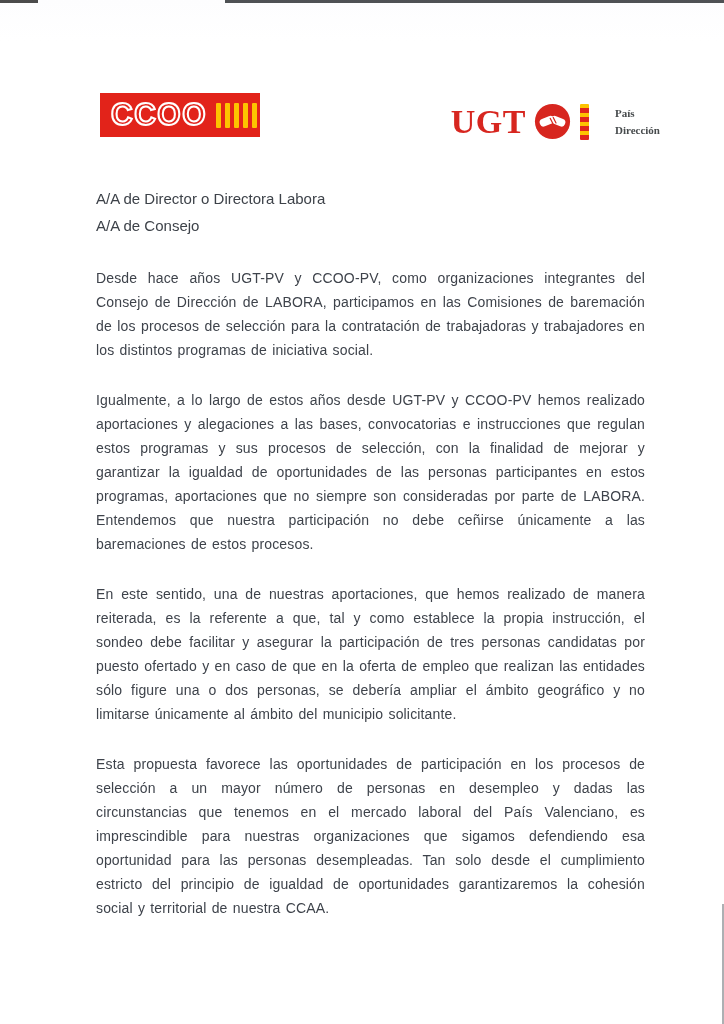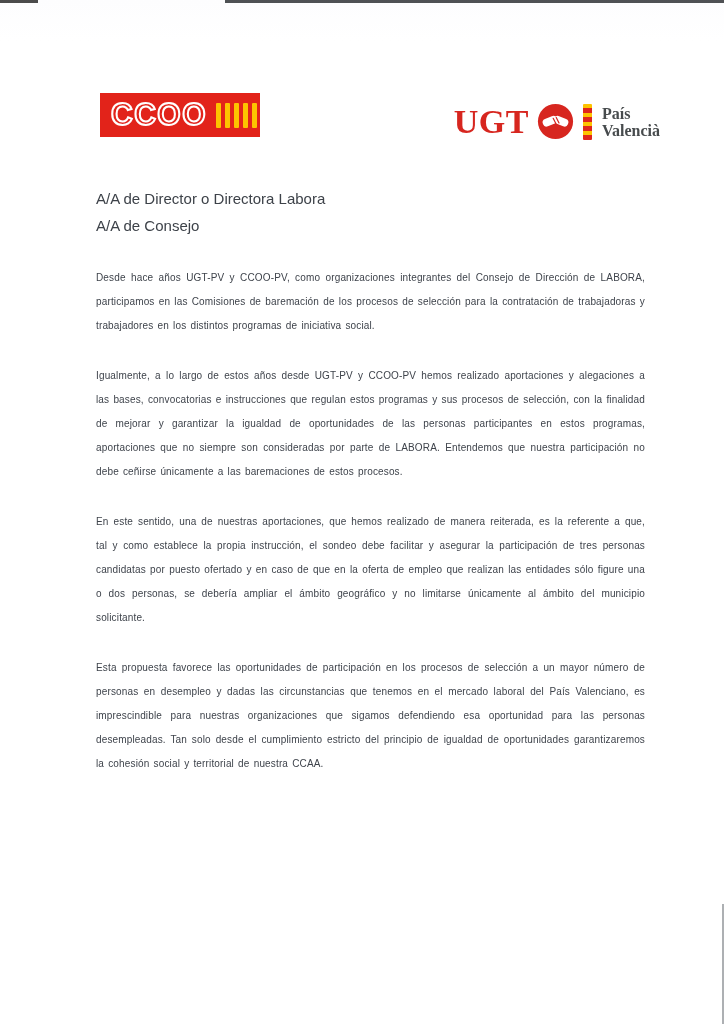--- a/index.html
+++ b/index.html
@@ -56,41 +56,41 @@
     letter-spacing: .5px; transform: scaleY(1.02);
   }
   .ugt-emblem { width: 37px; height: 37px; display: block; }
   .ugt-senyera {
     width: 9px; height: 36px; margin-left: 1px;
     background: repeating-linear-gradient(to bottom,
       #fdc300 0 4.5px, #e0251c 4.5px 9px);
     border-radius: 1px;
   }
   .ugt-region {
-    color: #474b4d; font-weight: 600; font-size: 16px; line-height: 17px;
-    margin-left: 2px;
+    color: #474b4d; font-weight: 600; font-size: 11px; line-height: 17px;
+    margin-left: 18px;
   }
 
   
   .recipient {
     position: absolute; left: 96px; top: 190px; width: 452px;
     color: #3d4249; font-size: 15px;
   }
   .rcpt-row { display: flex; align-items: flex-end; margin-bottom: 7px; gap: 14px; }
   .rcpt-label { white-space: nowrap; padding: 0 6px 3px 0; }
   .rcpt-field {
     flex: 1; border-bottom: 2px solid #45484c;
     padding: 0 2px 3px 10px; white-space: nowrap;
     letter-spacing: .2px;
   }
 
   
   .letter-body {
     position: absolute; left: 96px; top: 266px; width: 549px;
-    color: #3e434b; font-size: 10px; line-height: 24px;
+    color: #3e434b; font-size: 14px; line-height: 24px;
     text-align: justify; text-align-last: left;
     letter-spacing: .15px; word-spacing: 1.2px;
   }
   .letter-body p { margin: 0 0 26px 0; }
 </style>
 </head>
 <body>
 
 <div class="page">
 
@@ -123,21 +123,21 @@
           </g>
           <g stroke="#d7261f" stroke-width="1.3" stroke-linecap="round">
             <line x1="17.5" y1="16.5" x2="20.5" y2="22.5"></line>
             <line x1="20.8" y1="15.6" x2="23.8" y2="21.6"></line>
           </g>
         </svg>
       </span>
       <span class="ugt-senyera"></span>
       <span class="ugt-region">
         <div>País</div>
-        <div>Valencià</div>
+        <div>Dirección</div>
       </span>
     </div>
 
   </div>
 
   <div class="recipient">
     <div class="rcpt-row">
       <span class="rcpt-label">A/A de Director o Directora Labora</span>
     </div>
     <div class="rcpt-row">

